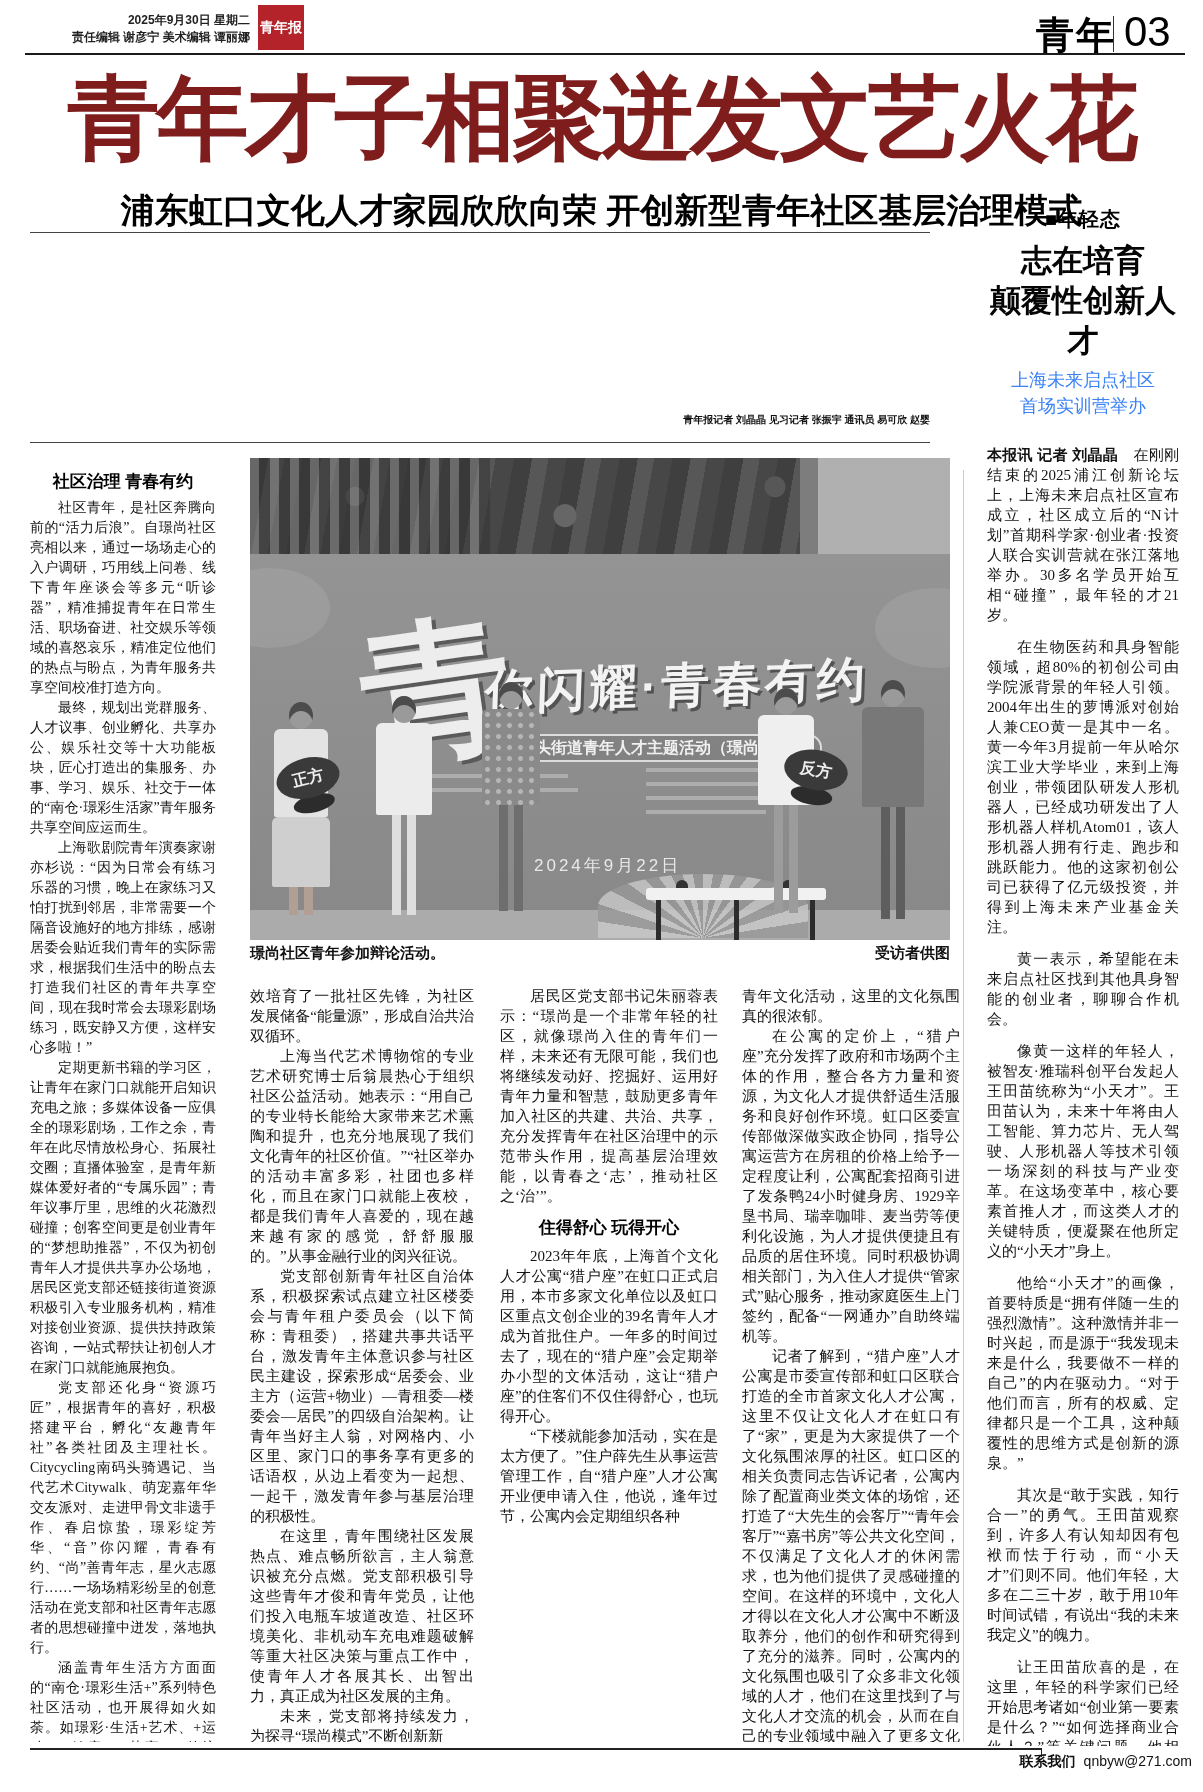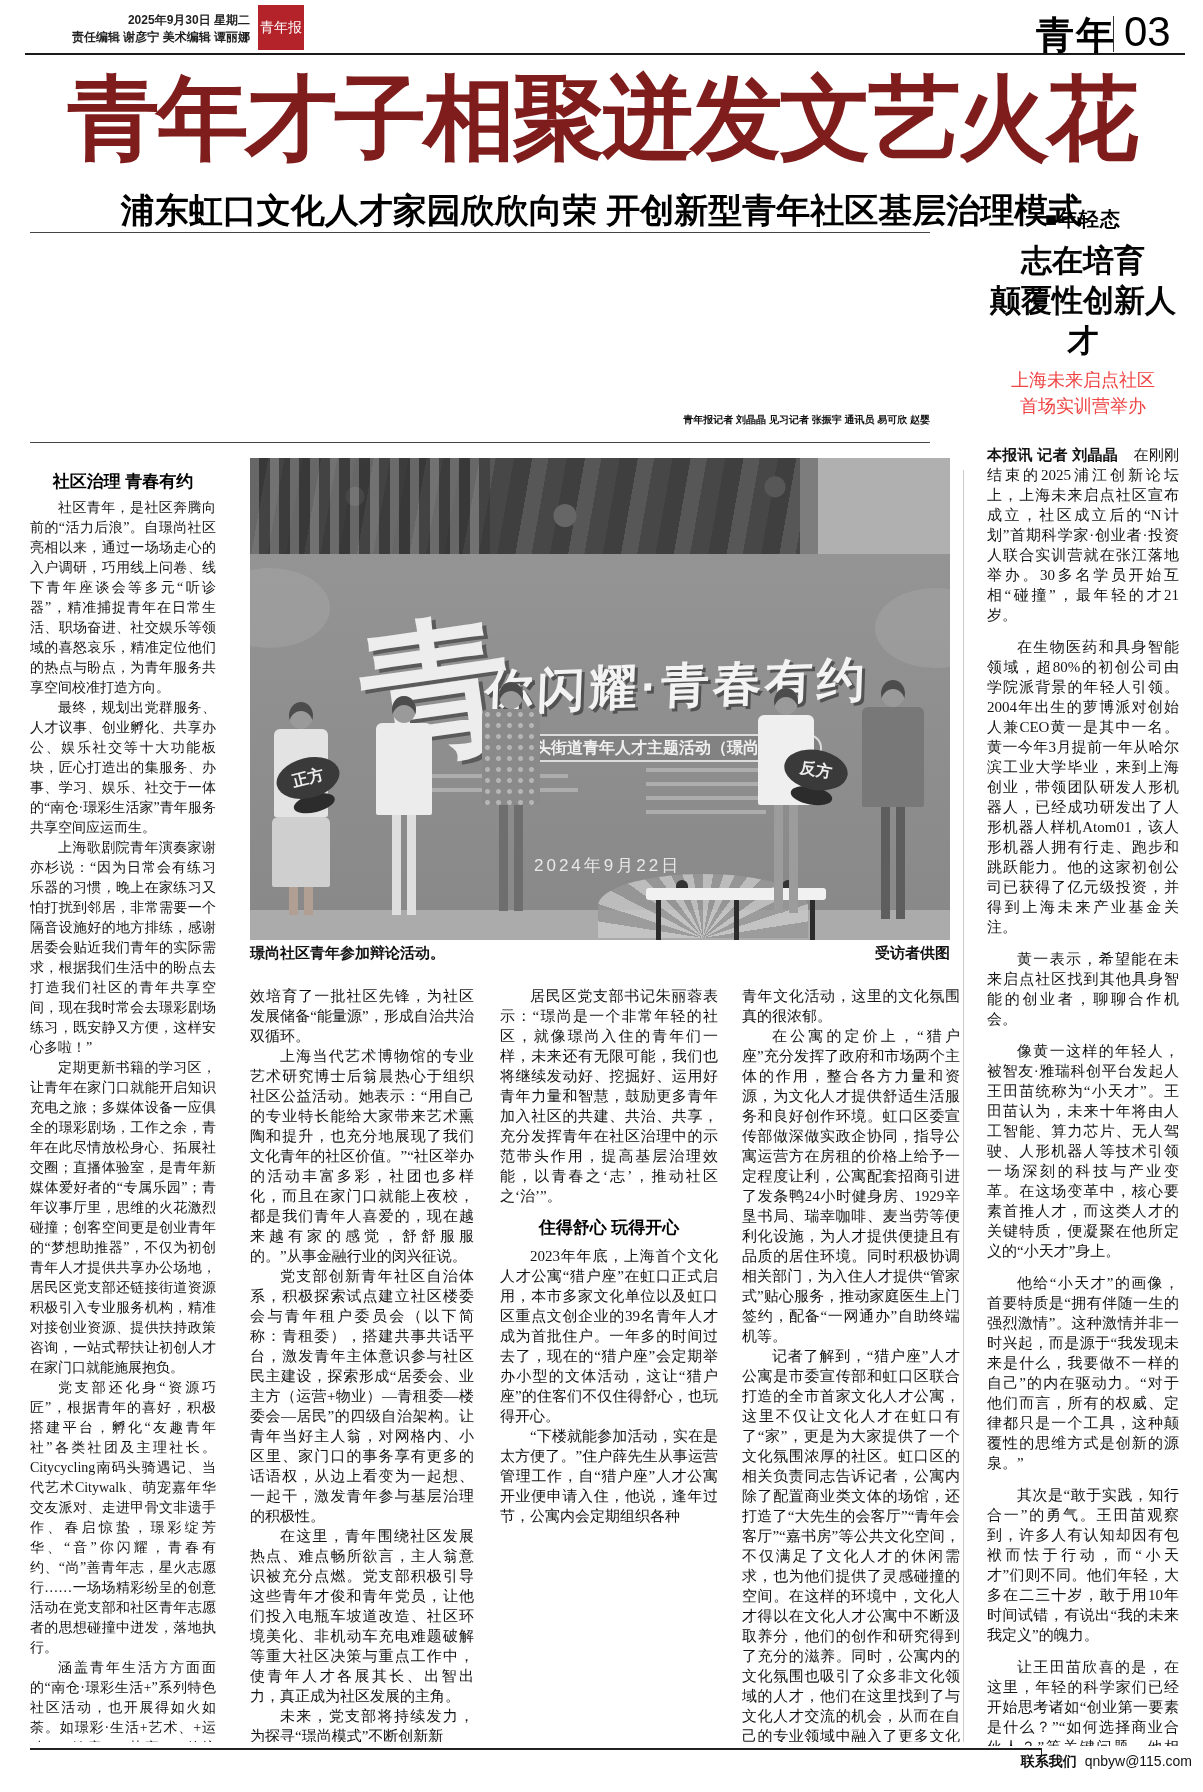--- a/index.html
+++ b/index.html
@@ -6,21 +6,21 @@
   .page{position:relative;width:1203px;height:1792px;background:#fff;margin:0 auto;
         font-family:"Liberation Serif",serif;color:#111;overflow:hidden;}
   .abs{position:absolute;}
   .sans{font-family:"Liberation Sans",sans-serif;}
 
   
   .hdr-info{left:58px;top:12px;width:192px;text-align:right;font-size:12px;line-height:17px;
             font-weight:bold;font-family:"Liberation Sans",sans-serif;color:#222;}
   .logo{left:258px;top:5px;width:46px;height:45px;background:#b5232a;color:#fff;
         display:flex;align-items:center;justify-content:center;text-align:center;
-        font-family:"Liberation Serif",serif;font-weight:normal;font-size:14px;line-height:15px;}
+        font-family:"Liberation Serif",serif;font-weight:bold;font-size:14px;line-height:15px;}
   .mast-section{left:1036px;top:10px;font-size:38px;font-weight:bold;letter-spacing:2px;color:#000;}
   .mast-divider{left:1113px;top:16px;width:1px;height:36px;background:#333;}
   .mast-page{left:1124px;top:8px;font-size:42px;font-weight:500;color:#000;}
   .toprule{left:25px;top:53px;width:1160px;height:2px;background:#1a1a1a;}
 
   
   .headline{left:0;top:58px;width:1203px;text-align:center;font-weight:900;font-size:92px;
             line-height:120px;letter-spacing:-3px;color:#7f1d1d;}
   .subheadline{left:0;top:188px;width:1203px;text-align:center;font-weight:bold;font-size:34px;color:#000;}
   .lead-rule{left:30px;top:232px;width:900px;height:1px;background:#444;}
@@ -89,21 +89,21 @@
   .caption{left:250px;top:944px;width:700px;display:flex;justify-content:space-between;
      font-weight:bold;font-size:15px;font-family:"Liberation Sans",sans-serif;color:#111;}
 
   
   .sidebar{left:975px;top:206px;width:216px;height:1540px;overflow:hidden;}
   .sb-tag{text-align:center;font-family:"Liberation Sans",sans-serif;font-weight:bold;
      font-size:20px;color:#000000;letter-spacing:1px;}
   .sb-title{text-align:center;font-family:"Liberation Sans",sans-serif;font-weight:900;
      font-size:31px;line-height:40px;color:#050505;margin-top:8px;}
   .sb-deck{text-align:center;font-family:"Liberation Sans",sans-serif;font-size:18px;
-     line-height:26px;color:#ef4444;margin-top:6px;}
+     line-height:26px;color:#3b82f6;margin-top:6px;}
   .sb-body{margin-top:14px;font-size:15px;line-height:20px;text-align:justify;
      text-justify:inter-ideograph;height:1330px;overflow:hidden;color:#141414;}
   .sb-body p{margin:12px;text-indent:2em;}
   .sb-body p.cont{text-indent:0;}
   .sb-body b{font-family:"Liberation Sans",sans-serif;}
 
   
   .footer-rule{left:30px;top:1748px;width:1012px;height:2px;background:#222;}
   .footer-tick{left:1041px;top:1748px;width:1px;height:9px;background:#222;}
   .footer-text{left:1000px;top:1753px;width:192px;text-align:right;font-size:14px;
@@ -265,16 +265,16 @@
       <p>他给“小天才”的画像，首要特质是“拥有伴随一生的强烈激情”。这种激情并非一时兴起，而是源于“我发现未来是什么，我要做不一样的自己”的内在驱动力。“对于他们而言，所有的权威、定律都只是一个工具，这种颠覆性的思维方式是创新的源泉。”</p>
       <p>其次是“敢于实践，知行合一”的勇气。王田苗观察到，许多人有认知却因有包袱而怯于行动，而“小天才”们则不同。他们年轻，大多在二三十岁，敢于用10年时间试错，有说出“我的未来我定义”的魄力。</p>
       <p>让王田苗欣喜的是，在这里，年轻的科学家们已经开始思考诸如“创业第一要素是什么？”“如何选择商业合伙人？”等关键问题。他相信，在这种开放的交流氛围中，创业者能获得更清晰的思路、更多的激励与更快的成长。</p>
       <p>在王田苗看来，上海在推动“人工智能+”与商业运营结合方面，具备独特的优势，对于有志于进行“颠覆性创业”的年轻人而言，是一片不可或缺的热土。</p>
     </div>
   </aside>
 
   <div class="abs footer-rule"></div>
   <div class="abs footer-tick"></div>
   <div class="abs footer-text">
-    <b>联系我们</b><span>qnbyw@115.com</span>
+    <b>联系我们</b><span>qnbyw@271.com</span>
   </div>
 
 </div>
 
 </body></html>

